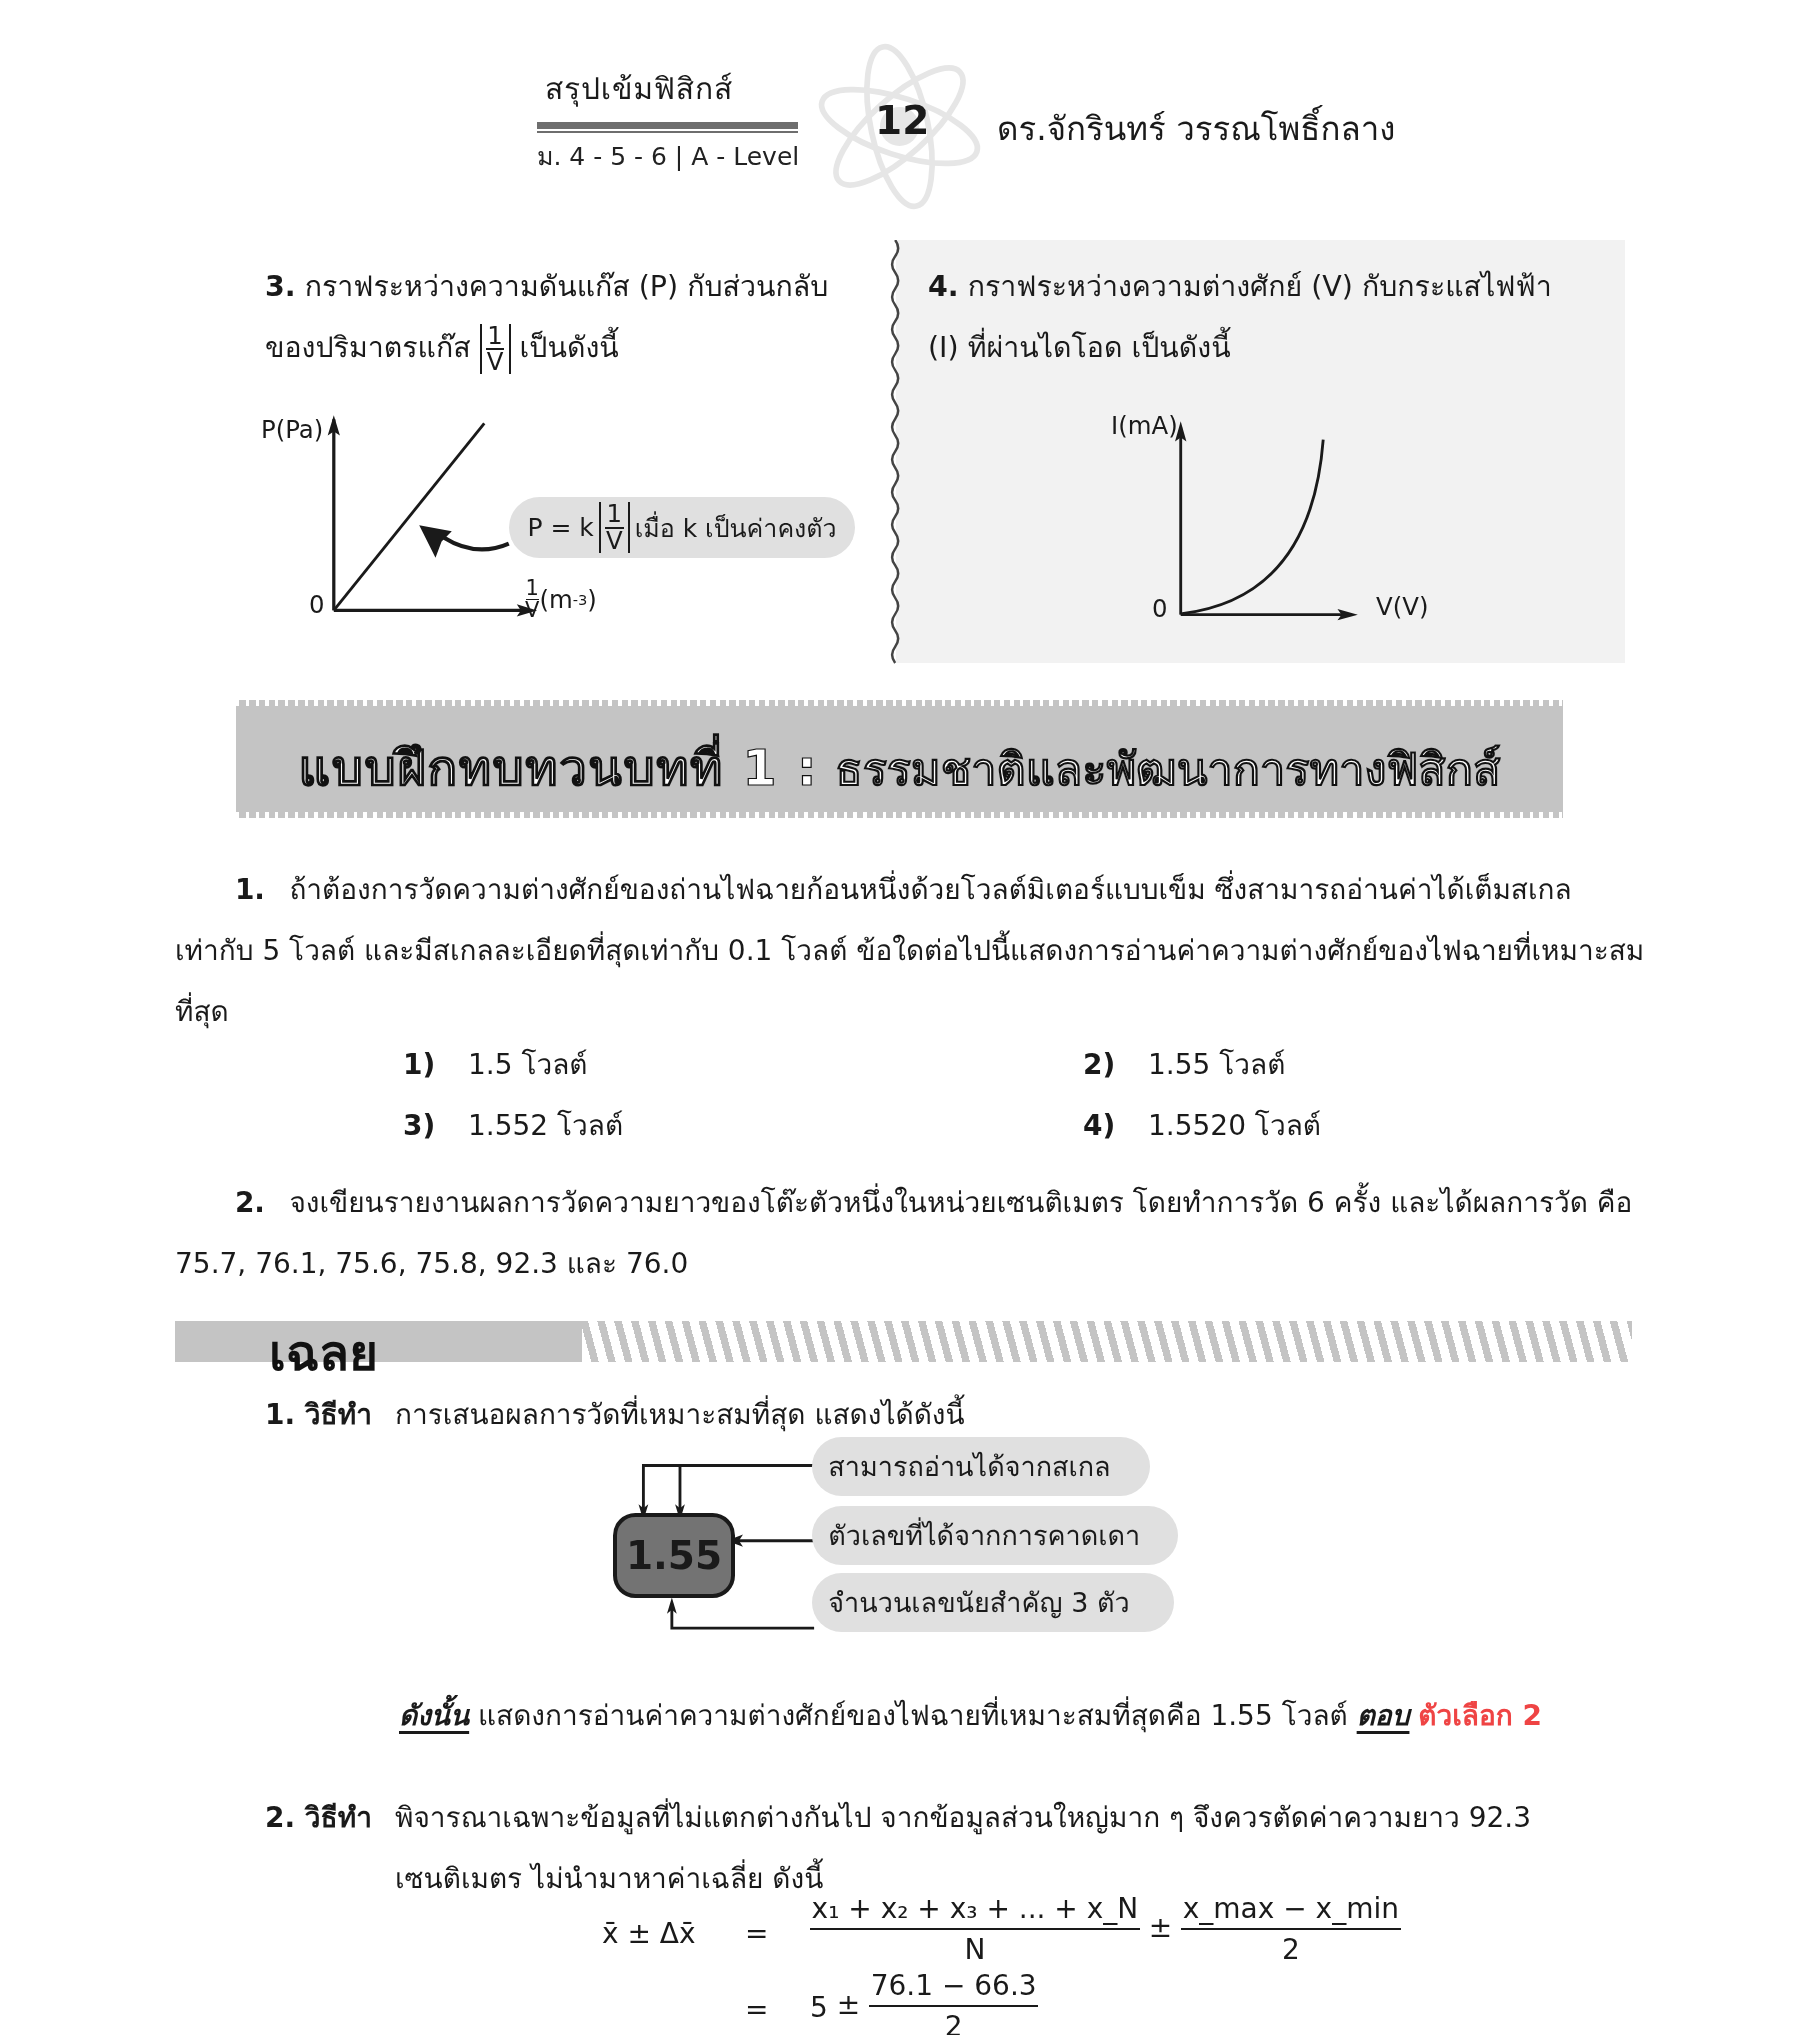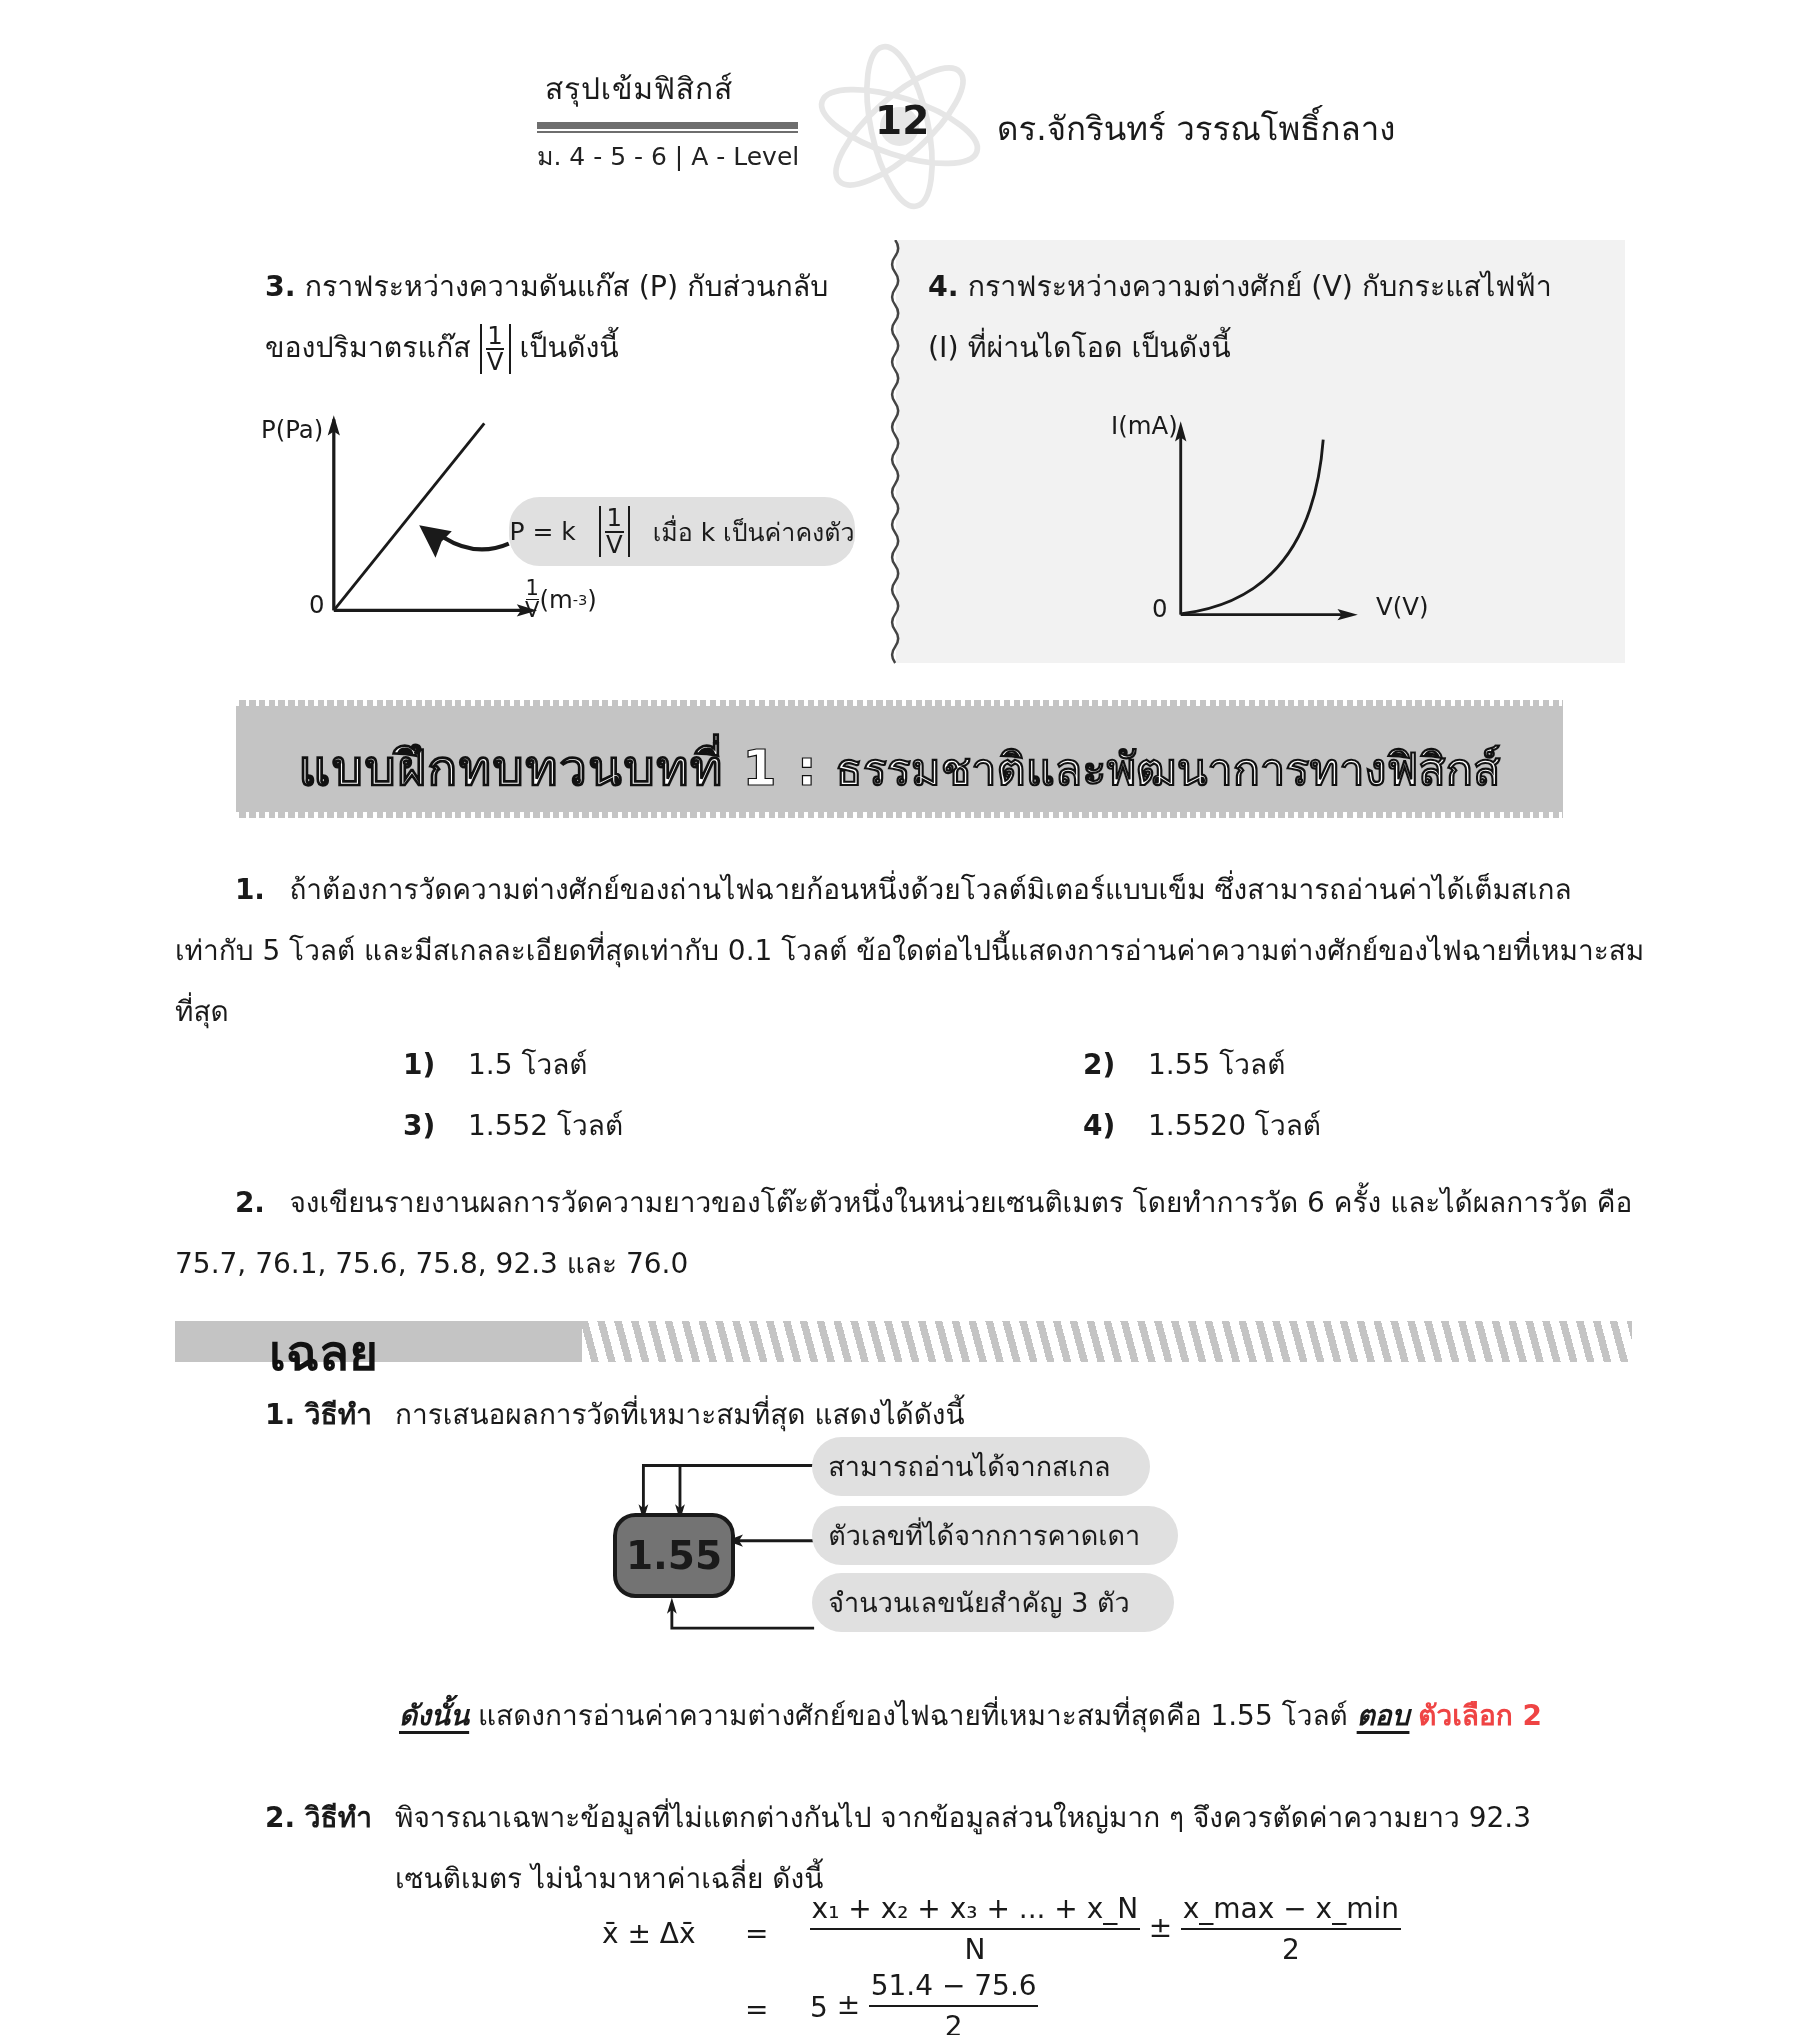--- a/index.html
+++ b/index.html
@@ -17,22 +17,22 @@
   
   .q3 { left:265px; top:256px; width:611px; font-size:28.5px; line-height:61px; }
   .q3 b, .q4 b { font-weight:bold; }
   .q4panel { left:896px; top:240px; width:729px; height:423px; background:#f2f2f2; }
   .wave { left:887px; top:240px; width:16.3px; height:427px; }
   .q4 { left:928px; top:256px; width:692px; font-size:28.5px; line-height:61px; }
   .frac { display:inline-flex; flex-direction:column; align-items:center; vertical-align:middle;
           border-left:2px solid #1a1a1a; border-right:2px solid #1a1a1a; padding:0 4.1px; line-height:1; font-size:24.4px; }
   .frac .num { border-bottom:2px solid #1a1a1a; padding:0 1.6px; }
   .axis-label { font-size:24.4px; }
-  .formula-pill { left:509px; top:497px; width:346px; height:69px; background:#e0e0e0; border-radius:30.5px;
-                  font-size:25px; display:flex; align-items:center; justify-content:center; gap:23px; }
+  .formula-pill { left:509px; top:497px; width:346px; height:61px; background:#e0e0e0; border-radius:30.5px;
+                  font-size:25px; display:flex; align-items:center; justify-content:center; gap:5px; }
   
   .banner { left:236px; top:700px; width:1327px; height:118px; background:#c4c4c4; }
   .banner-teeth-top, .banner-teeth-bot { position:absolute; left:0; width:100%; height:5.7px;
      background: repeating-linear-gradient(90deg, #ffffff 0 3.3px, #c4c4c4 3.3px 9.8px); }
   .banner-teeth-top { top:0; } .banner-teeth-bot { bottom:0; }
   .banner-text { position:absolute; left:0; right:0; top:28.5px; text-align:center; font-size:49px; font-weight:bold; }
   .banner-text .p1 { color:#111; -webkit-text-stroke:1.2px #111; color:#fff; letter-spacing:1.6px; }
   .banner-text .p2 { color:#fff; -webkit-text-stroke:0.8px #111; font-size:45px; }
   
   .para { font-size:28px; line-height:61px; }
@@ -231,17 +231,17 @@
     </span>
 </div>
 
 <div class="abs eq eq-eq" style="top:1993px;">=</div>
 <div class="abs eq" style="left:810px;top:1970px;">
   <span class="efrac">
       <span class="d">5</span>
     </span>
   <span>±</span>
   <span class="efrac">
-      <span class="n">51.4 − 75.6</span>
+      <span class="n">76.1 − 66.3</span>
       <span class="d">2</span>
     </span>
 </div>
 
 
 </body></html>

